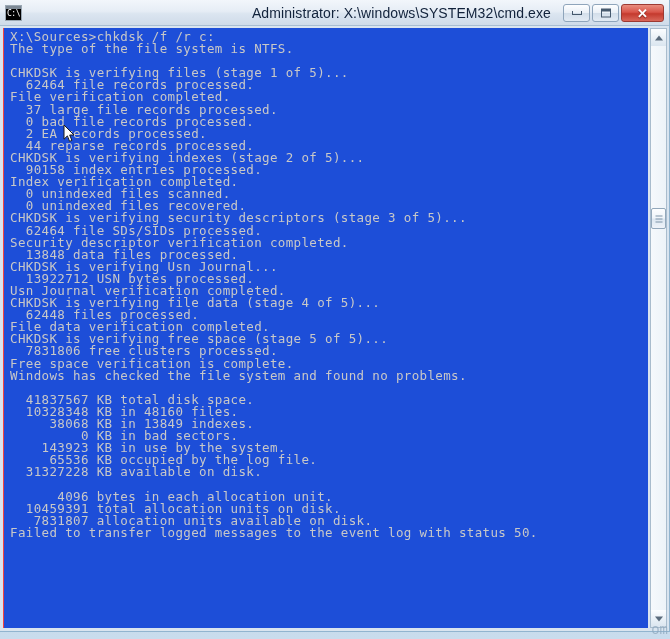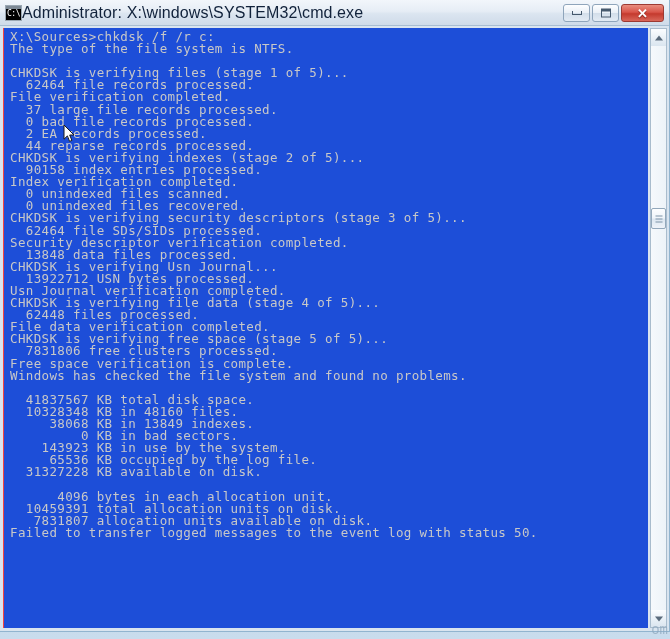--- a/index.html
+++ b/index.html
@@ -76,22 +76,22 @@
     color: #ffffff;
     font-family: "DejaVu Sans Mono", monospace;
     font-size: 8px;
     line-height: 9px;
     letter-spacing: -0.5px;
     white-space: nowrap;
   }
 
   #title-text {
     flex: 1 1 auto;
-    text-align: left;
-    font-size: 16px;
+    text-align: right;
+    font-size: 14px;
     color: #11223b;
     white-space: nowrap;
     overflow: hidden;
     padding-right: 12px;
     letter-spacing: 0.1px;
   }
 
   #caption-buttons {
     flex: 0 0 auto;
     display: flex;

